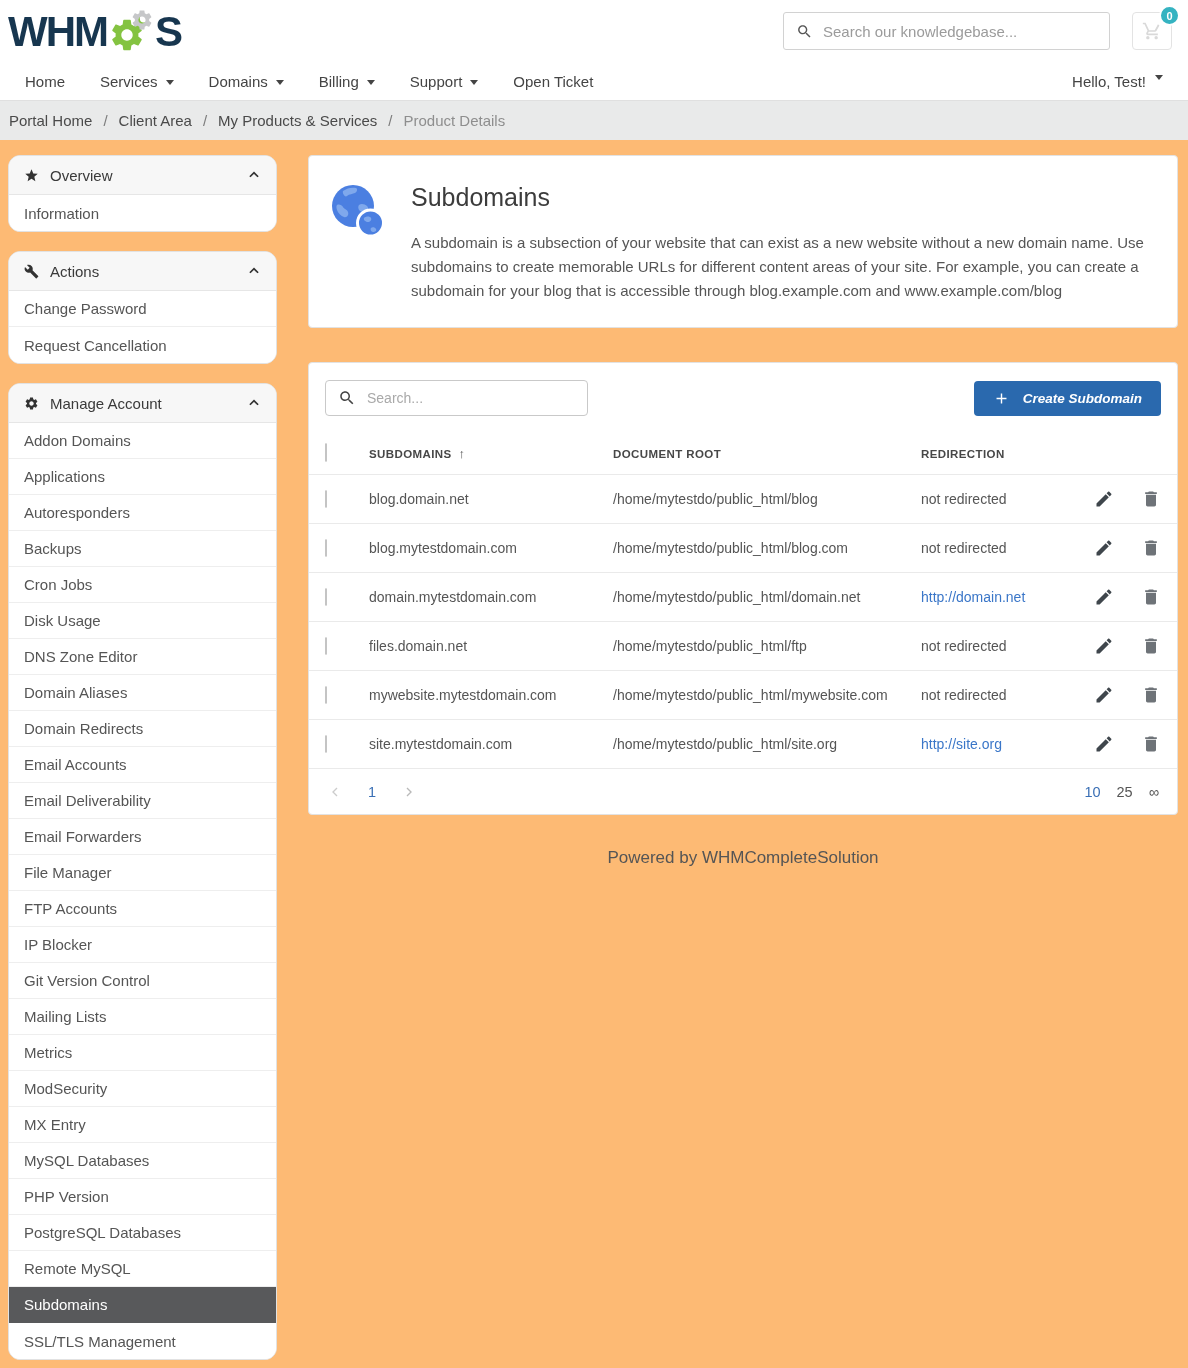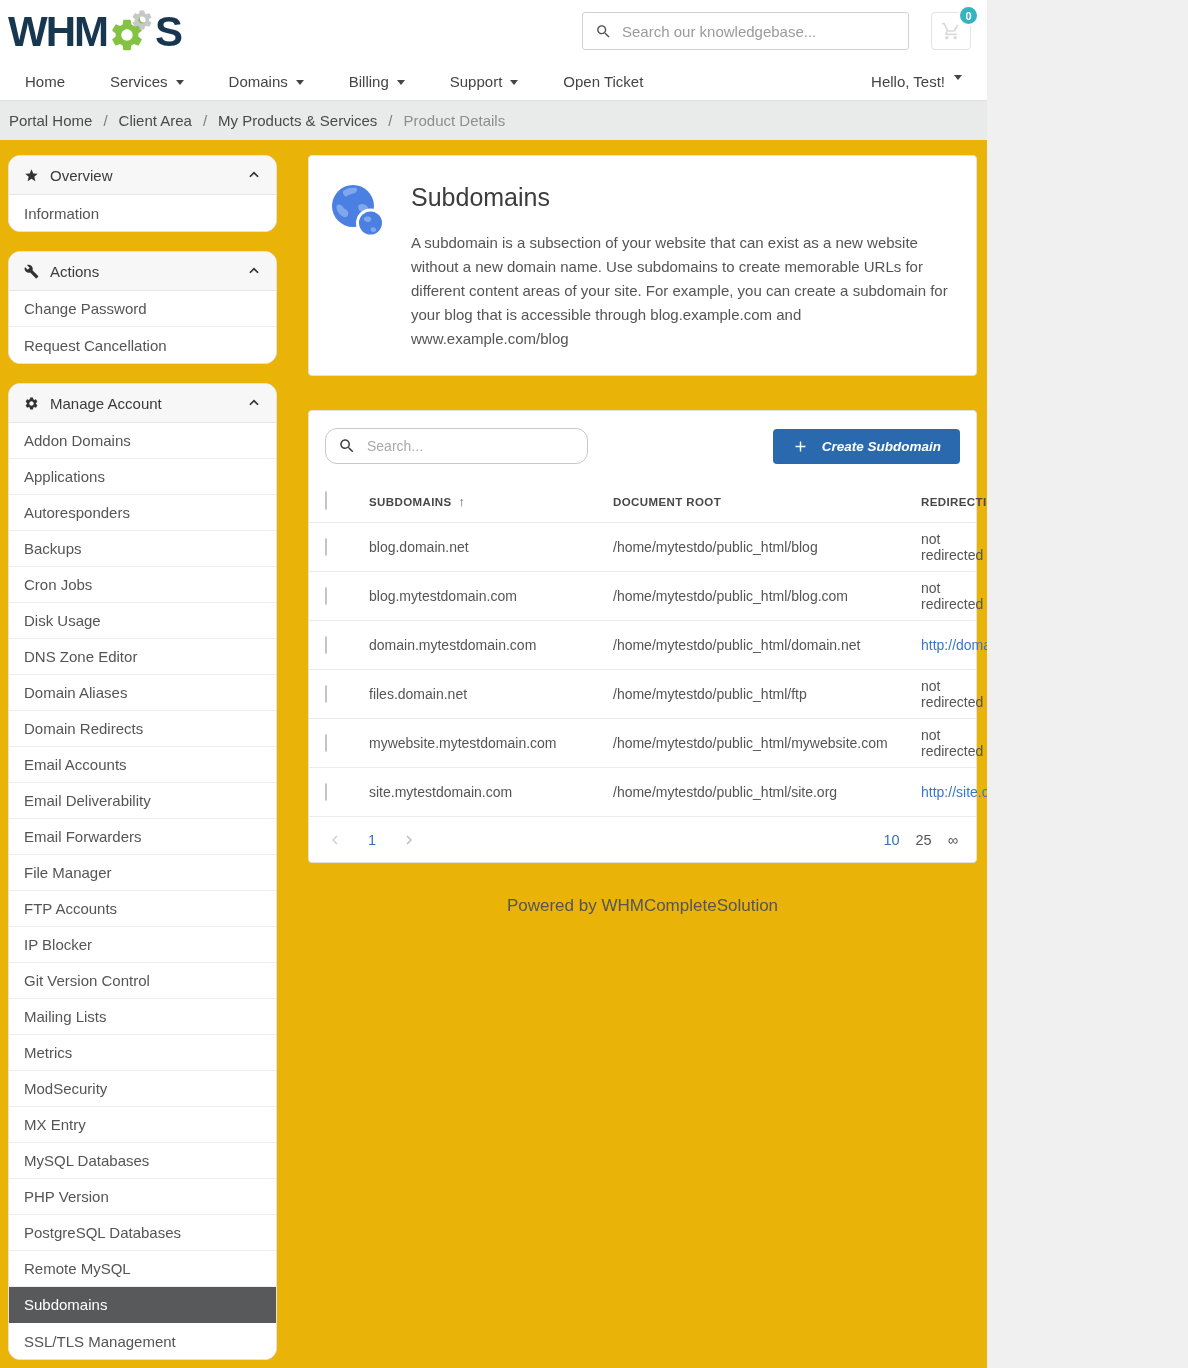--- a/index.html
+++ b/index.html
@@ -1,17 +1,17 @@
 <!DOCTYPE html>
 <html><head>
 <meta charset="utf-8">
 <style>
   * { margin:0; padding:0; box-sizing:border-box; }
   html,body { background:#f0f0f0; }
-  .page { width:987px; height:1368px; background:#eab308; overflow:hidden;
+  .page { width:1188px; height:1368px; background:#fdba74; overflow:hidden;
           font-family:"Liberation Sans", sans-serif; color:#555; position:relative; }
 
   
   .top-header { height:62px; background:#fff; display:flex; align-items:center;
                 justify-content:space-between; padding:0 16px 0 8px; }
   .logo { display:flex; align-items:flex-end; cursor:pointer; height:50px; }
   .logo-txt { font-size:42px; font-weight:700; color:#17364f; letter-spacing:-2px; line-height:48px; }
   .logo-gears { position:relative; width:46px; height:48px; margin:0 1px; }
   .logo-gears .gear-big { position:absolute; left:0; bottom:2px; width:38px; height:38px; }
   .logo-gears .gear-small { position:absolute; right:0; top:0; width:24px; height:24px; }
@@ -25,21 +25,21 @@
   .cart-btn { width:40px; height:38px; border:1px solid #e3e3e3; border-radius:4px; background:#fff;
               margin-left:22px; position:relative; display:flex; align-items:center; justify-content:center; cursor:pointer; }
   .cart-btn svg { width:20px; height:20px; fill:#d9d9d9; }
   .cart-badge { position:absolute; top:-8px; right:-9px; min-width:21px; height:21px; border-radius:50%;
                 background:#35b3c1; border:2px solid #fff; color:#fff; font-size:11px; font-weight:700;
                 display:flex; align-items:center; justify-content:center; }
 
   
   .main-nav { height:38px; background:#fff; display:flex; align-items:center;
               padding:0 25px; font-size:15px; color:#444; }
-  .nav-items { display:flex; gap:45px; align-items:center; }
+  .nav-items { display:flex; gap:35px; align-items:center; }
   .nav-item { display:flex; align-items:center; gap:8px; cursor:pointer; color:#444; }
   .caret { width:0; height:0; border-left:4px solid transparent; border-right:4px solid transparent;
            border-top:5px solid #444; margin-top:2px; }
   .user-menu { margin-left:auto; display:flex; align-items:flex-start; gap:9px; cursor:pointer; }
 
   
   .breadcrumb { height:40px; background:#e9eaea; border-top:1px solid #e0e0e0;
                 display:flex; align-items:center; padding:0 9px; font-size:15px; gap:11px; color:#4a4a4a; }
   .crumb { color:#4a4a4a; cursor:pointer; text-decoration:none; }
   .crumb-sep { color:#7c7c7c; }
@@ -64,21 +64,21 @@
   
   .panel { background:#fff; border:1px solid #e2e2e2; border-radius:4px; }
   .intro-panel { min-height:170px; padding:27px 24px 24px 20px; display:flex; gap:24px; margin-bottom:34px; }
   .globes { flex:none; width:58px; }
   .intro-title { font-size:25px; font-weight:400; color:#3c3c3c; margin:0 0 19px; }
   .intro-desc { font-size:15px; color:#555; line-height:24px; max-width:768px; }
 
   
   .table-panel { margin-bottom:33px; }
   .toolbar { display:flex; align-items:center; justify-content:space-between; padding:17px 16px 16px; }
-  .t-search { width:263px; height:36px; border:1px solid #c9c9c9; border-radius:12px;
+  .t-search { width:263px; height:36px; border:1px solid #c9c9c9; border-radius:4px;
               display:flex; align-items:center; padding:0 12px; gap:11px; }
   .t-search svg { width:18px; height:18px; fill:#444; flex:none; }
   .t-search input { border:0; outline:0; flex:1; font-size:14px; color:#555;
                     font-family:"Liberation Sans",sans-serif; }
   .t-search input::placeholder { color:#a9a9a9; }
   .create-btn { background:#2a69ae; border:none; border-radius:4px; height:35px; padding:0 19px;
                 color:#fff; font-size:13.5px; font-weight:700; display:flex; align-items:center;
                 gap:13px; cursor:pointer; font-family:"Liberation Sans",sans-serif;font-style:italic; }
   .create-btn svg { width:17px; height:17px; stroke:#fff; stroke-width:2; fill:none; }
 

